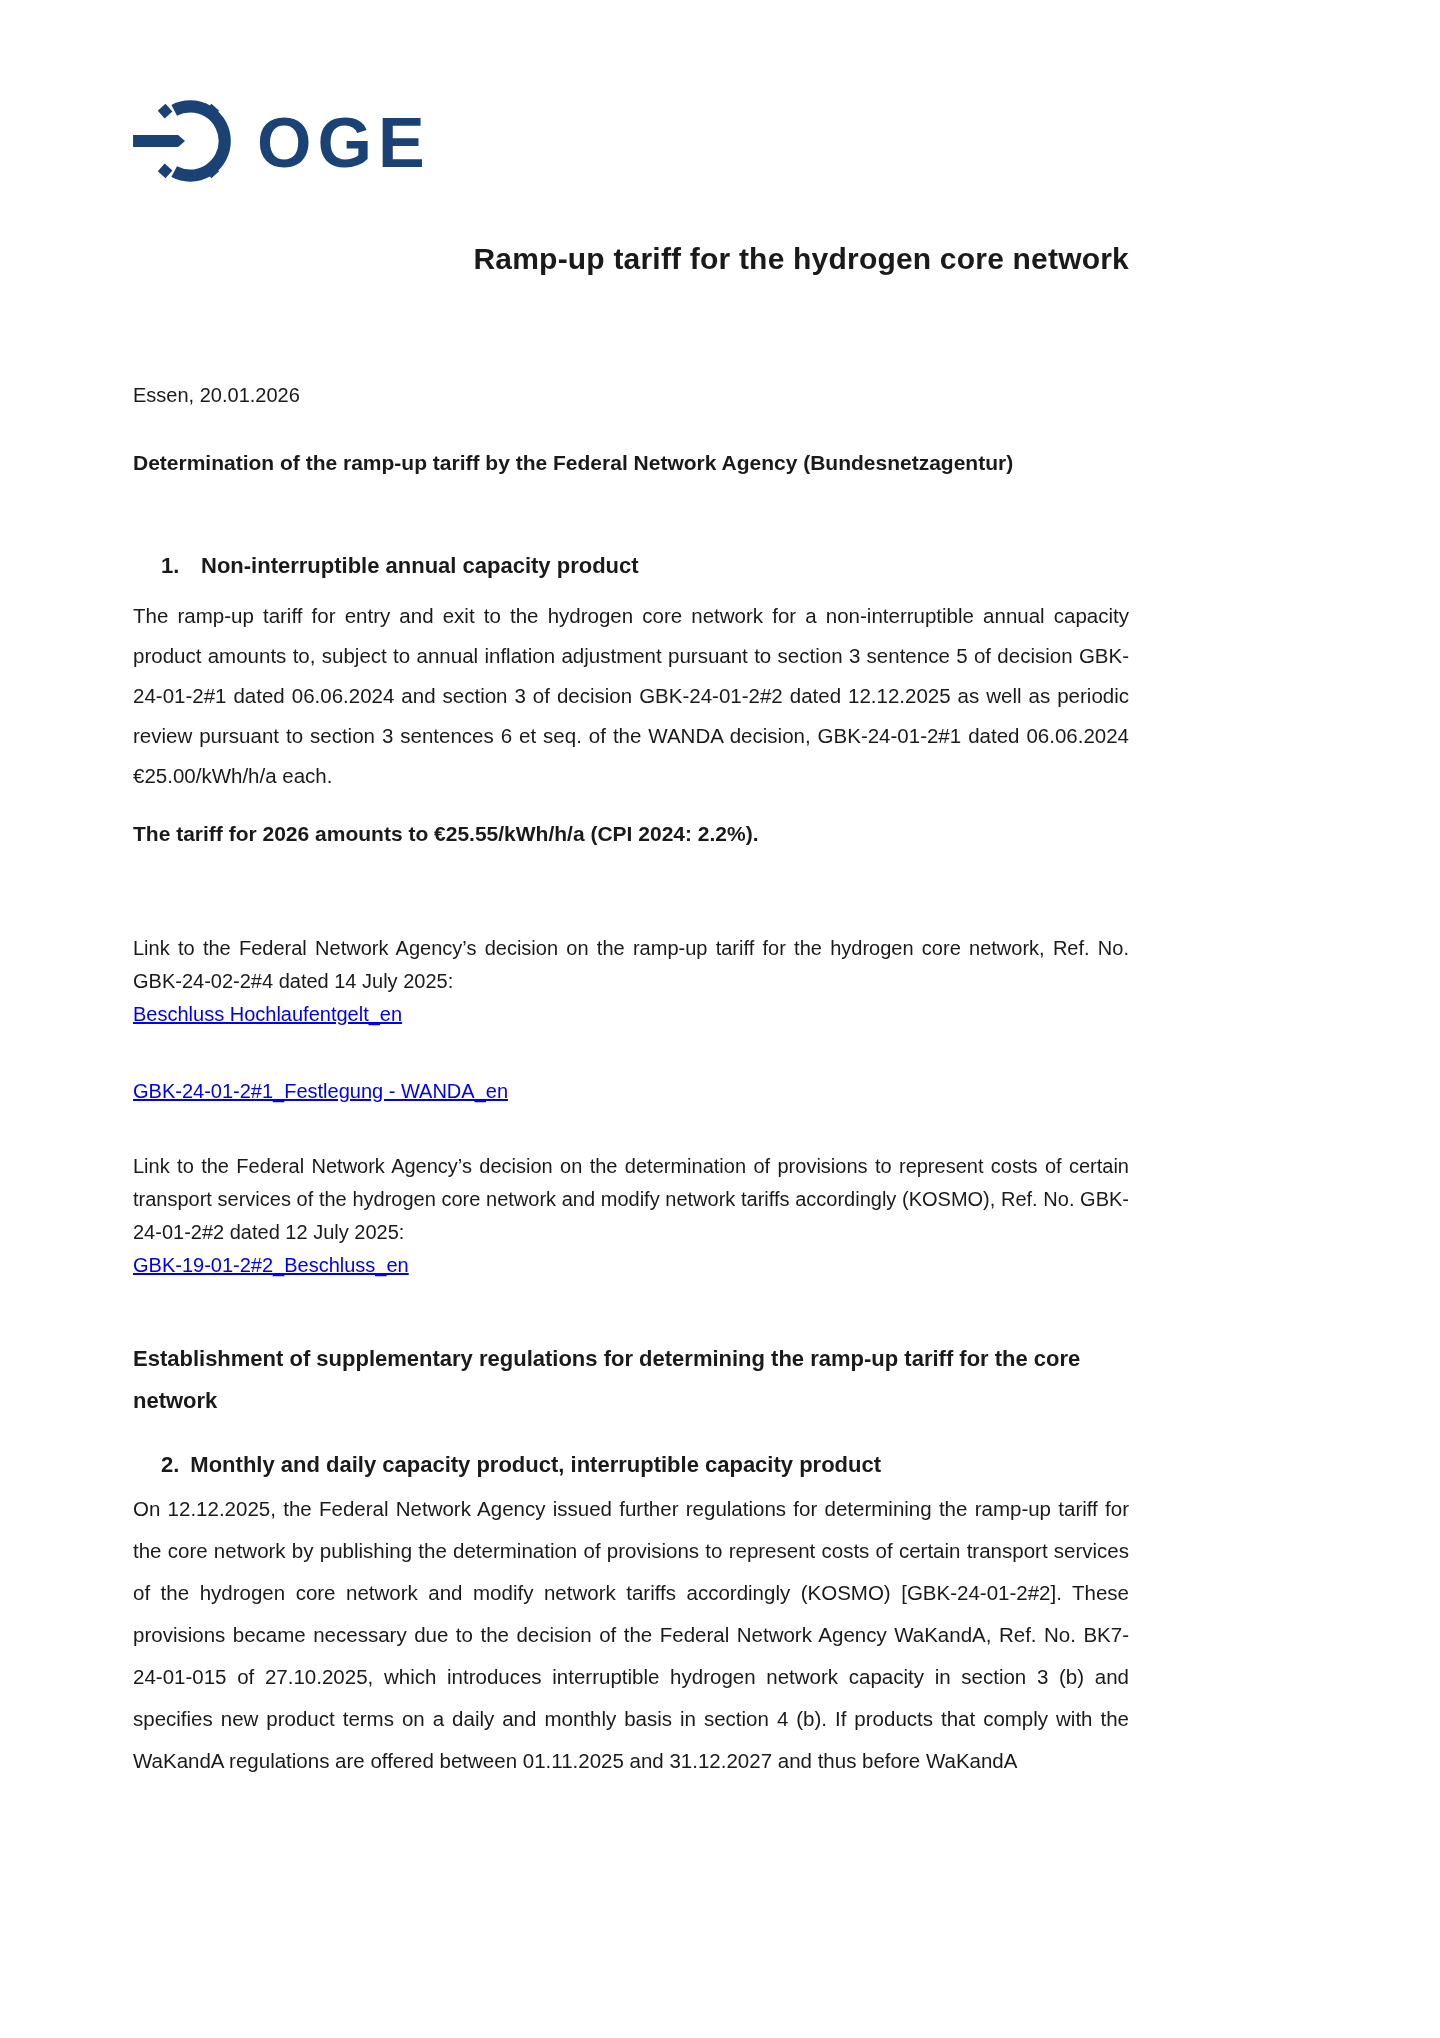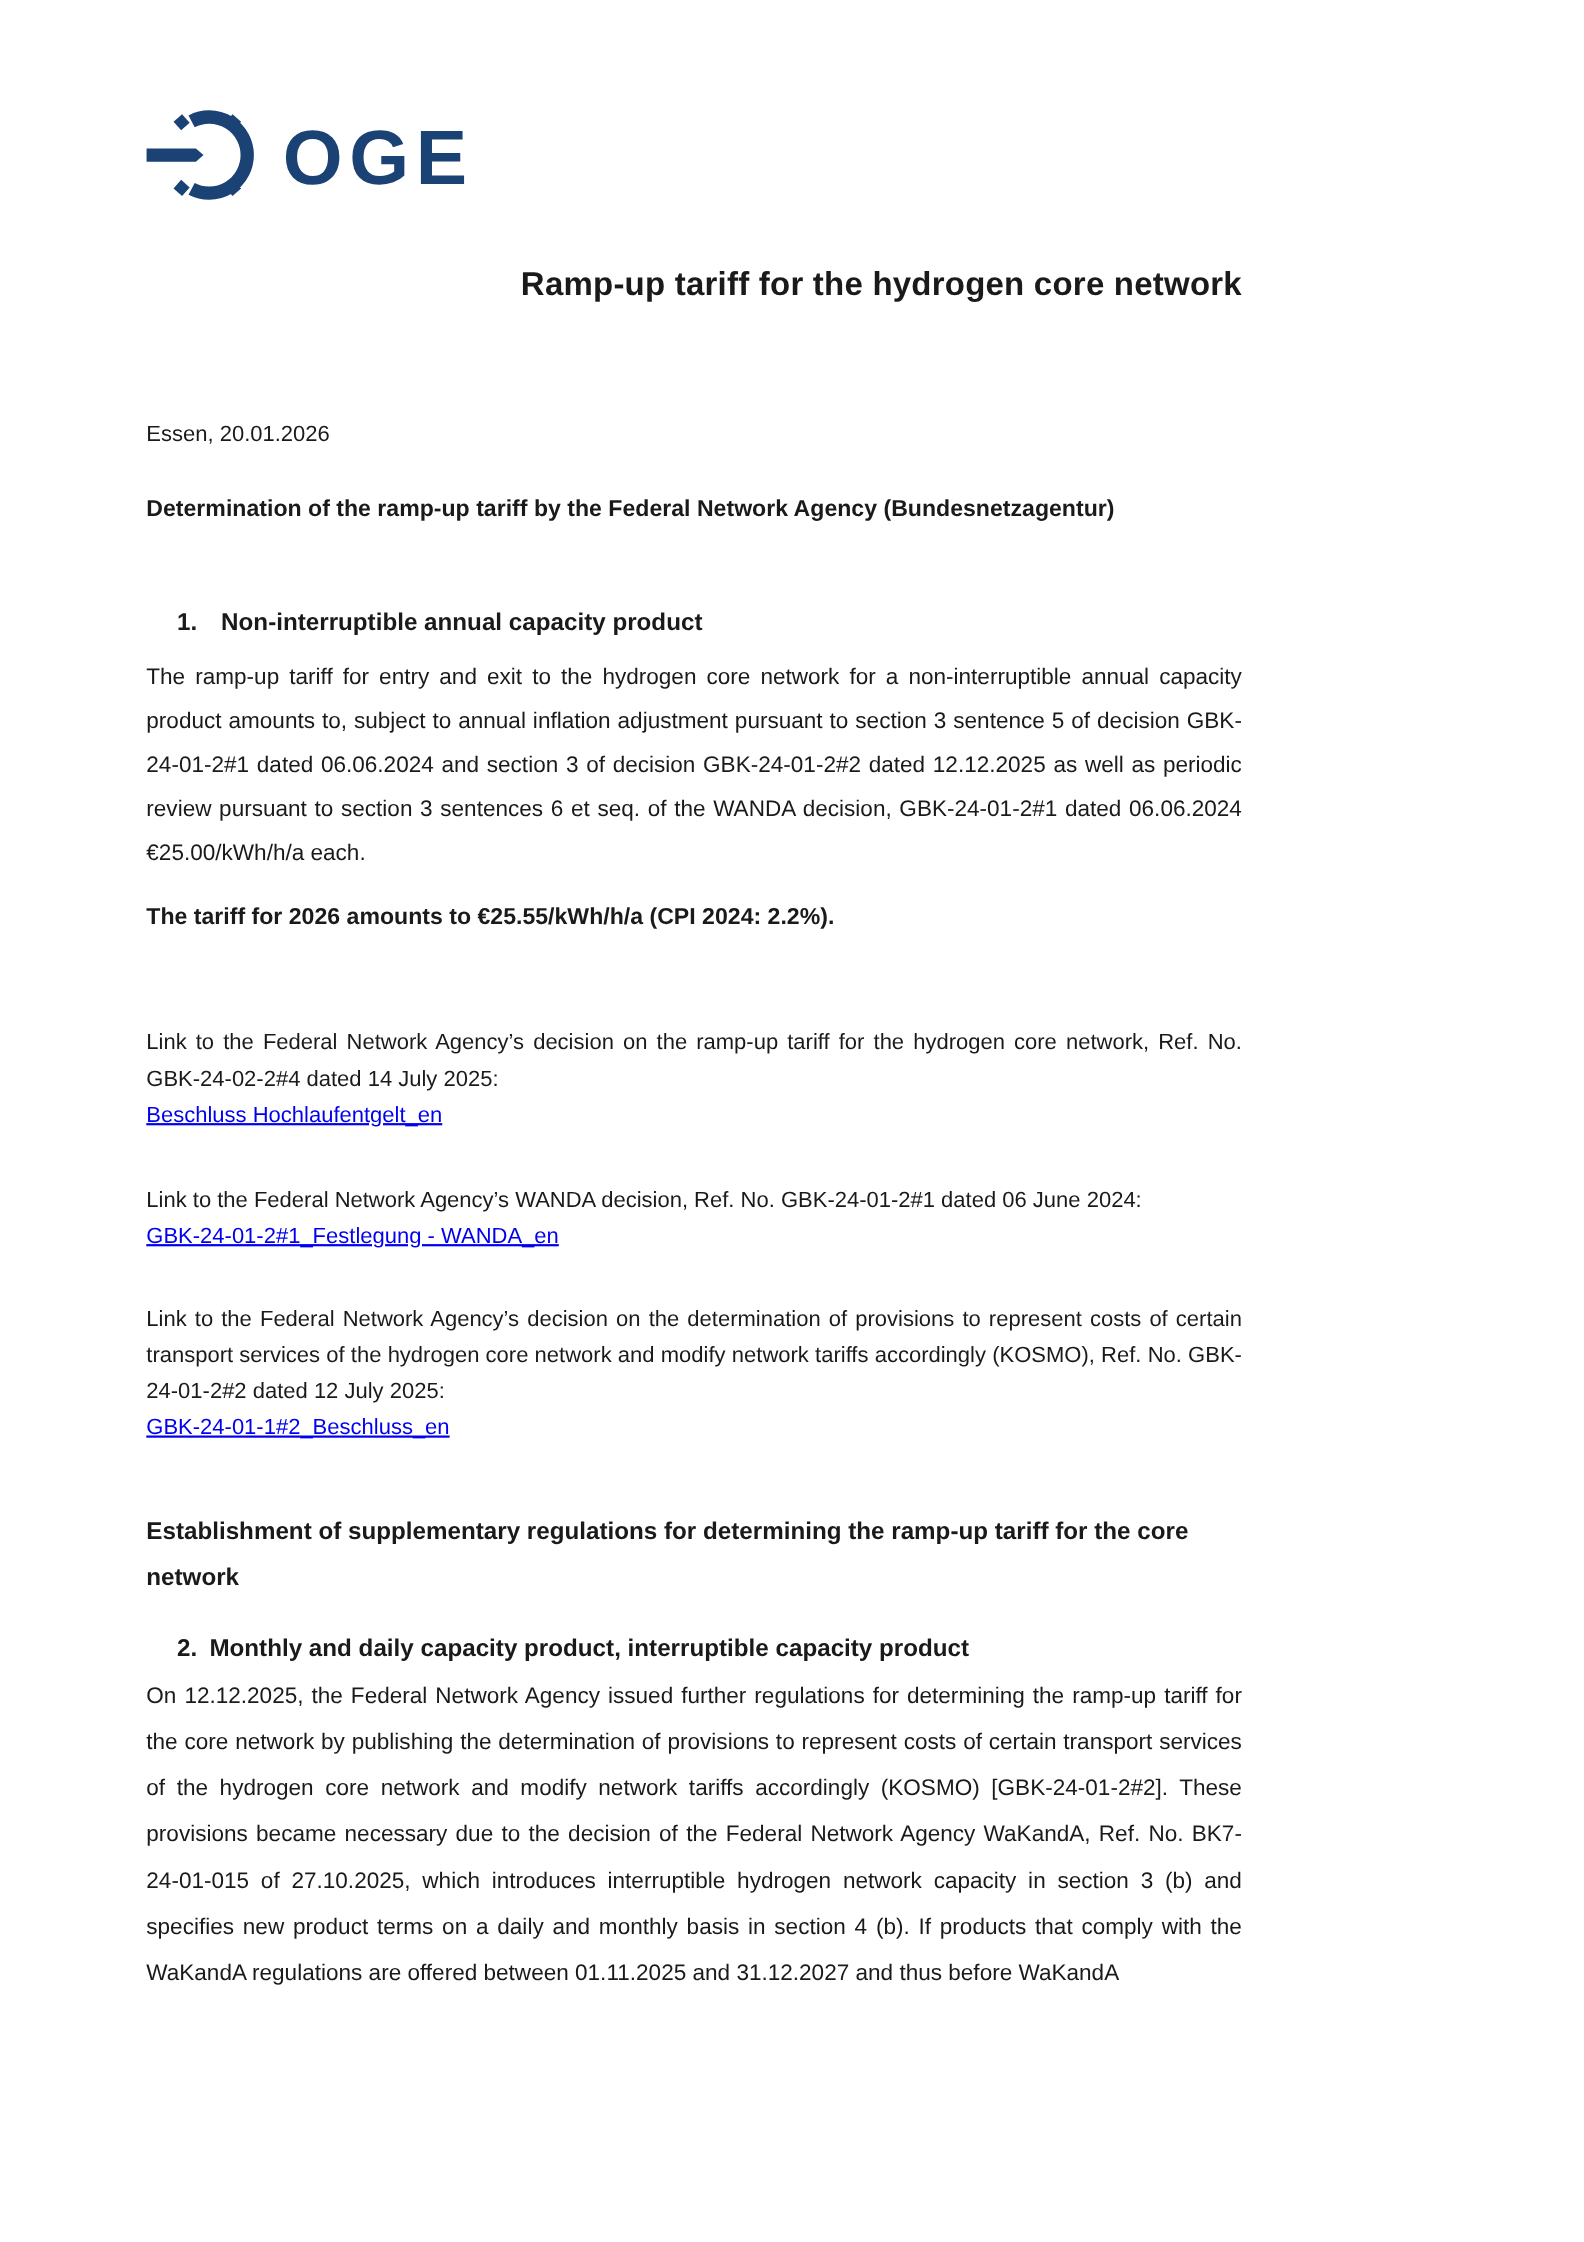--- a/index.html
+++ b/index.html
@@ -153,27 +153,26 @@
     <div class="body-par">The ramp-up tariff for entry and exit to the hydrogen core network for a non-interruptible annual capacity product amounts to, subject to annual inflation adjustment pursuant to section 3 sentence 5 of decision GBK-24-01-2#1 dated 06.06.2024 and section 3 of decision GBK-24-01-2#2 dated 12.12.2025 as well as periodic review pursuant to section 3 sentences 6 et seq. of the WANDA decision, GBK-24-01-2#1 dated 06.06.2024 €25.00/kWh/h/a each.</div>
 
     <div class="highlight">The tariff for 2026 amounts to €25.55/kWh/h/a (CPI 2024: 2.2%).</div>
 
     <div class="linkblock lb0">
       <div>Link to the Federal Network Agency’s decision on the ramp-up tariff for the hydrogen core network, Ref. No. GBK-24-02-2#4 dated 14 July 2025:</div>
       <a class="doc-link">Beschluss Hochlaufentgelt_en</a>
     </div>
 
     <div class="linkblock lb1">
-      <div>Link to the Federal Network Agency’s WANDA decision, Ref. No. GBK-24-01-2#1 dated 06 June 2024:</div>
       <a class="doc-link">GBK-24-01-2#1_Festlegung - WANDA_en</a>
     </div>
 
     <div class="linkblock lb2">
       <div>Link to the Federal Network Agency’s decision on the determination of provisions to represent costs of certain transport services of the hydrogen core network and modify network tariffs accordingly (KOSMO), Ref. No. GBK-24-01-2#2 dated 12 July 2025:</div>
-      <a class="doc-link">GBK-24-01-1#2_Beschluss_en</a>
+      <a class="doc-link">GBK-19-01-2#2_Beschluss_en</a>
     </div>
 
     <div class="estab-heading">Establishment of supplementary regulations for determining the ramp-up tariff for the core network</div>
 
     <div class="num-heading second">
       <span class="num">2.</span>
       <span>Monthly and daily capacity product, interruptible capacity product</span>
     </div>
 
     <div class="body-par second">On 12.12.2025, the Federal Network Agency issued further regulations for determining the ramp-up tariff for the core network by publishing the determination of provisions to represent costs of certain transport services of the hydrogen core network and modify network tariffs accordingly (KOSMO) [GBK-24-01-2#2]. These provisions became necessary due to the decision of the Federal Network Agency WaKandA, Ref. No. BK7-24-01-015 of 27.10.2025, which introduces interruptible hydrogen network capacity in section 3 (b) and specifies new product terms on a daily and monthly basis in section 4 (b). If products that comply with the WaKandA regulations are offered between 01.11.2025 and 31.12.2027 and thus before WaKandA</div>

